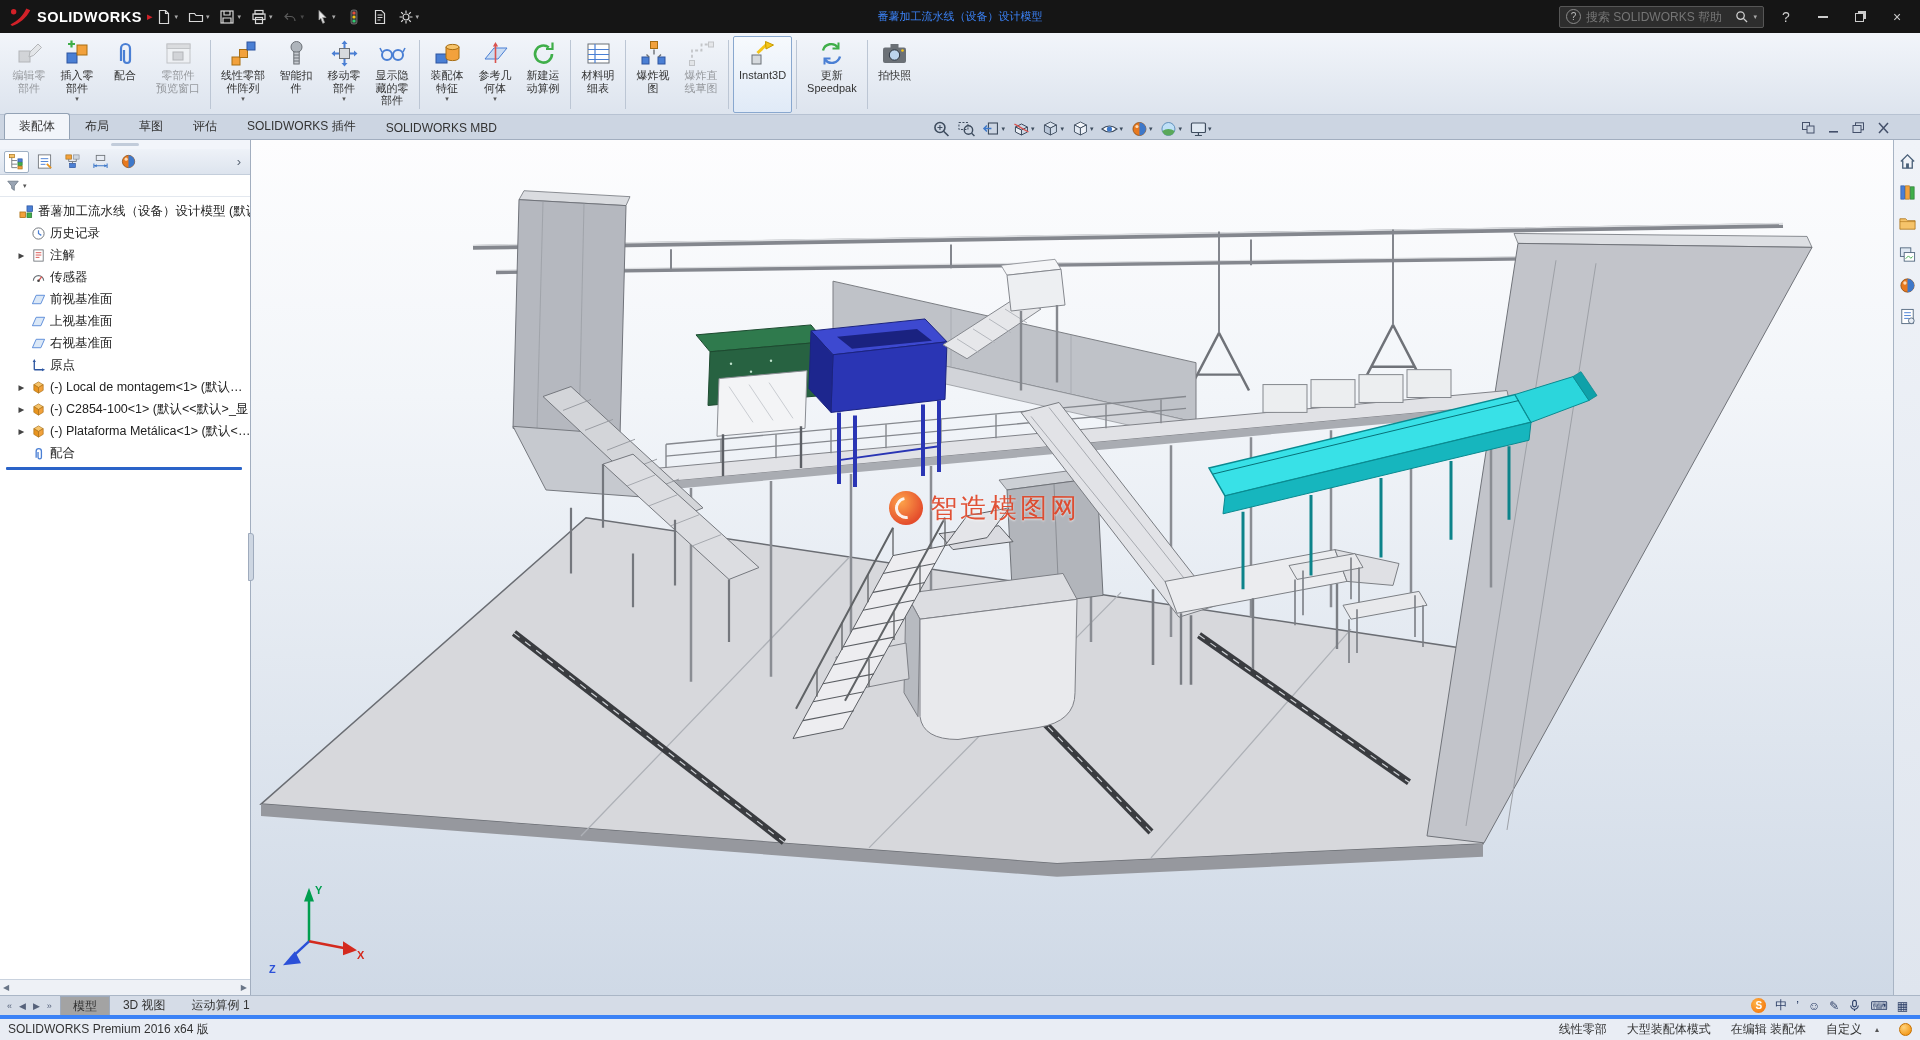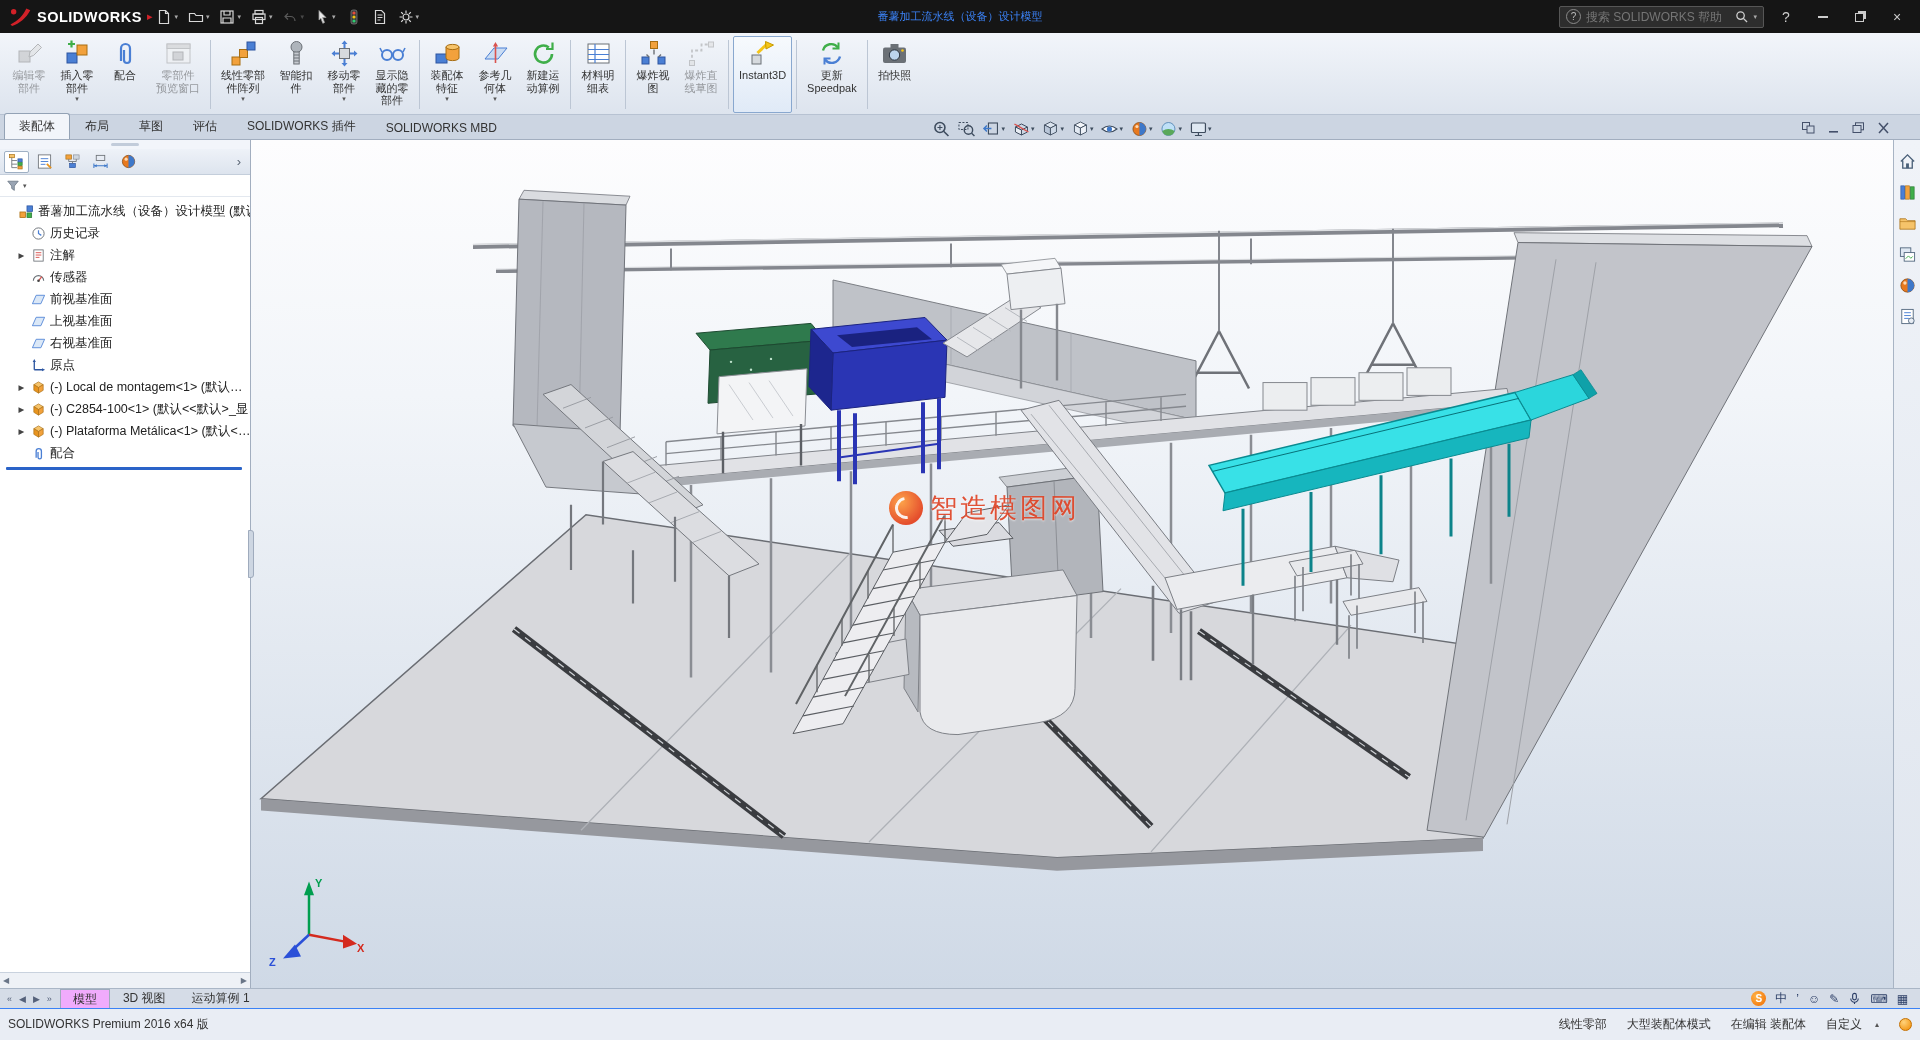--- a/index.html
+++ b/index.html
@@ -77,27 +77,27 @@
 .wm-text{font-size:27px;font-weight:normal;color:#e04527;letter-spacing:3px;text-shadow:0 1px 2px rgba(255,255,255,.7)}
 
 .taskpane{width:27px;background:linear-gradient(#f0f3f8,#dfe5ee);border-left:1px solid #a8b4c4;display:flex;flex-direction:column;align-items:center;padding-top:10px;gap:9px;flex:0 0 auto}
 .tpbtn{width:22px;height:22px;background:none;border:none;cursor:pointer;display:flex;align-items:center;justify-content:center}
 .tpbtn svg{width:19px;height:19px}
 
 .modeltabs{height:20px;background:#d5dce7;border-top:1px solid #aab6c6;display:flex;align-items:center;padding:0 4px;flex:0 0 auto}
 .mt-nav{display:flex;align-items:center;gap:1px;margin-right:5px}
 .mt-nav button{font-size:9px;color:#55617a;background:none;border:none;padding:0 3px;cursor:pointer}
 .mtab{font-size:12px;padding:0 12px;color:#333;border:1px solid transparent;background:none;cursor:pointer;height:100%;display:flex;align-items:center}
-.mtab.active{background:#f0abfc;border-color:#9fabbd;border-bottom:none}
+.mtab.active{background:#a3a3a3;border-color:#9fabbd;border-bottom:none}
 .mt-right{margin-left:auto;display:flex;align-items:center;gap:9px;padding-right:8px}
 .sogou-logo{width:15px;height:15px;border-radius:50%;background:radial-gradient(circle at 35% 35%,#ffb347,#f06a00);color:#fff;font-size:10px;font-weight:bold;display:flex;align-items:center;justify-content:center;cursor:pointer}
 .ime-item{color:#2c3e66;font-size:12px;cursor:pointer;background:none;border:none;display:flex;align-items:center}
 .ime-item svg{width:13px;height:13px}
 
-.statusbar{height:32px;background:#e9edf4;border-top:1px solid #3b82f6;display:flex;align-items:center;padding:8px 8px;font-size:12px;color:#333;flex:0 0 auto}
+.statusbar{height:25px;background:#e9edf4;border-top:4px solid #3b82f6;display:flex;align-items:center;padding:8px 8px;font-size:12px;color:#333;flex:0 0 auto}
 .sb-right{margin-left:auto;display:flex;align-items:center;gap:20px}
 .sb-cust{display:flex;align-items:center;gap:13px;cursor:pointer}
 .sb-cust .up{font-size:8px;color:#555}
 .sb-orb{width:13px;height:13px;border-radius:50%;background:radial-gradient(circle at 35% 30%,#ffd27a,#f08a00);border:1px solid #c57000;cursor:pointer}
 </style>
 </head>
 <body>
 
 <div class="titlebar">
   <div class="tb-logo">

